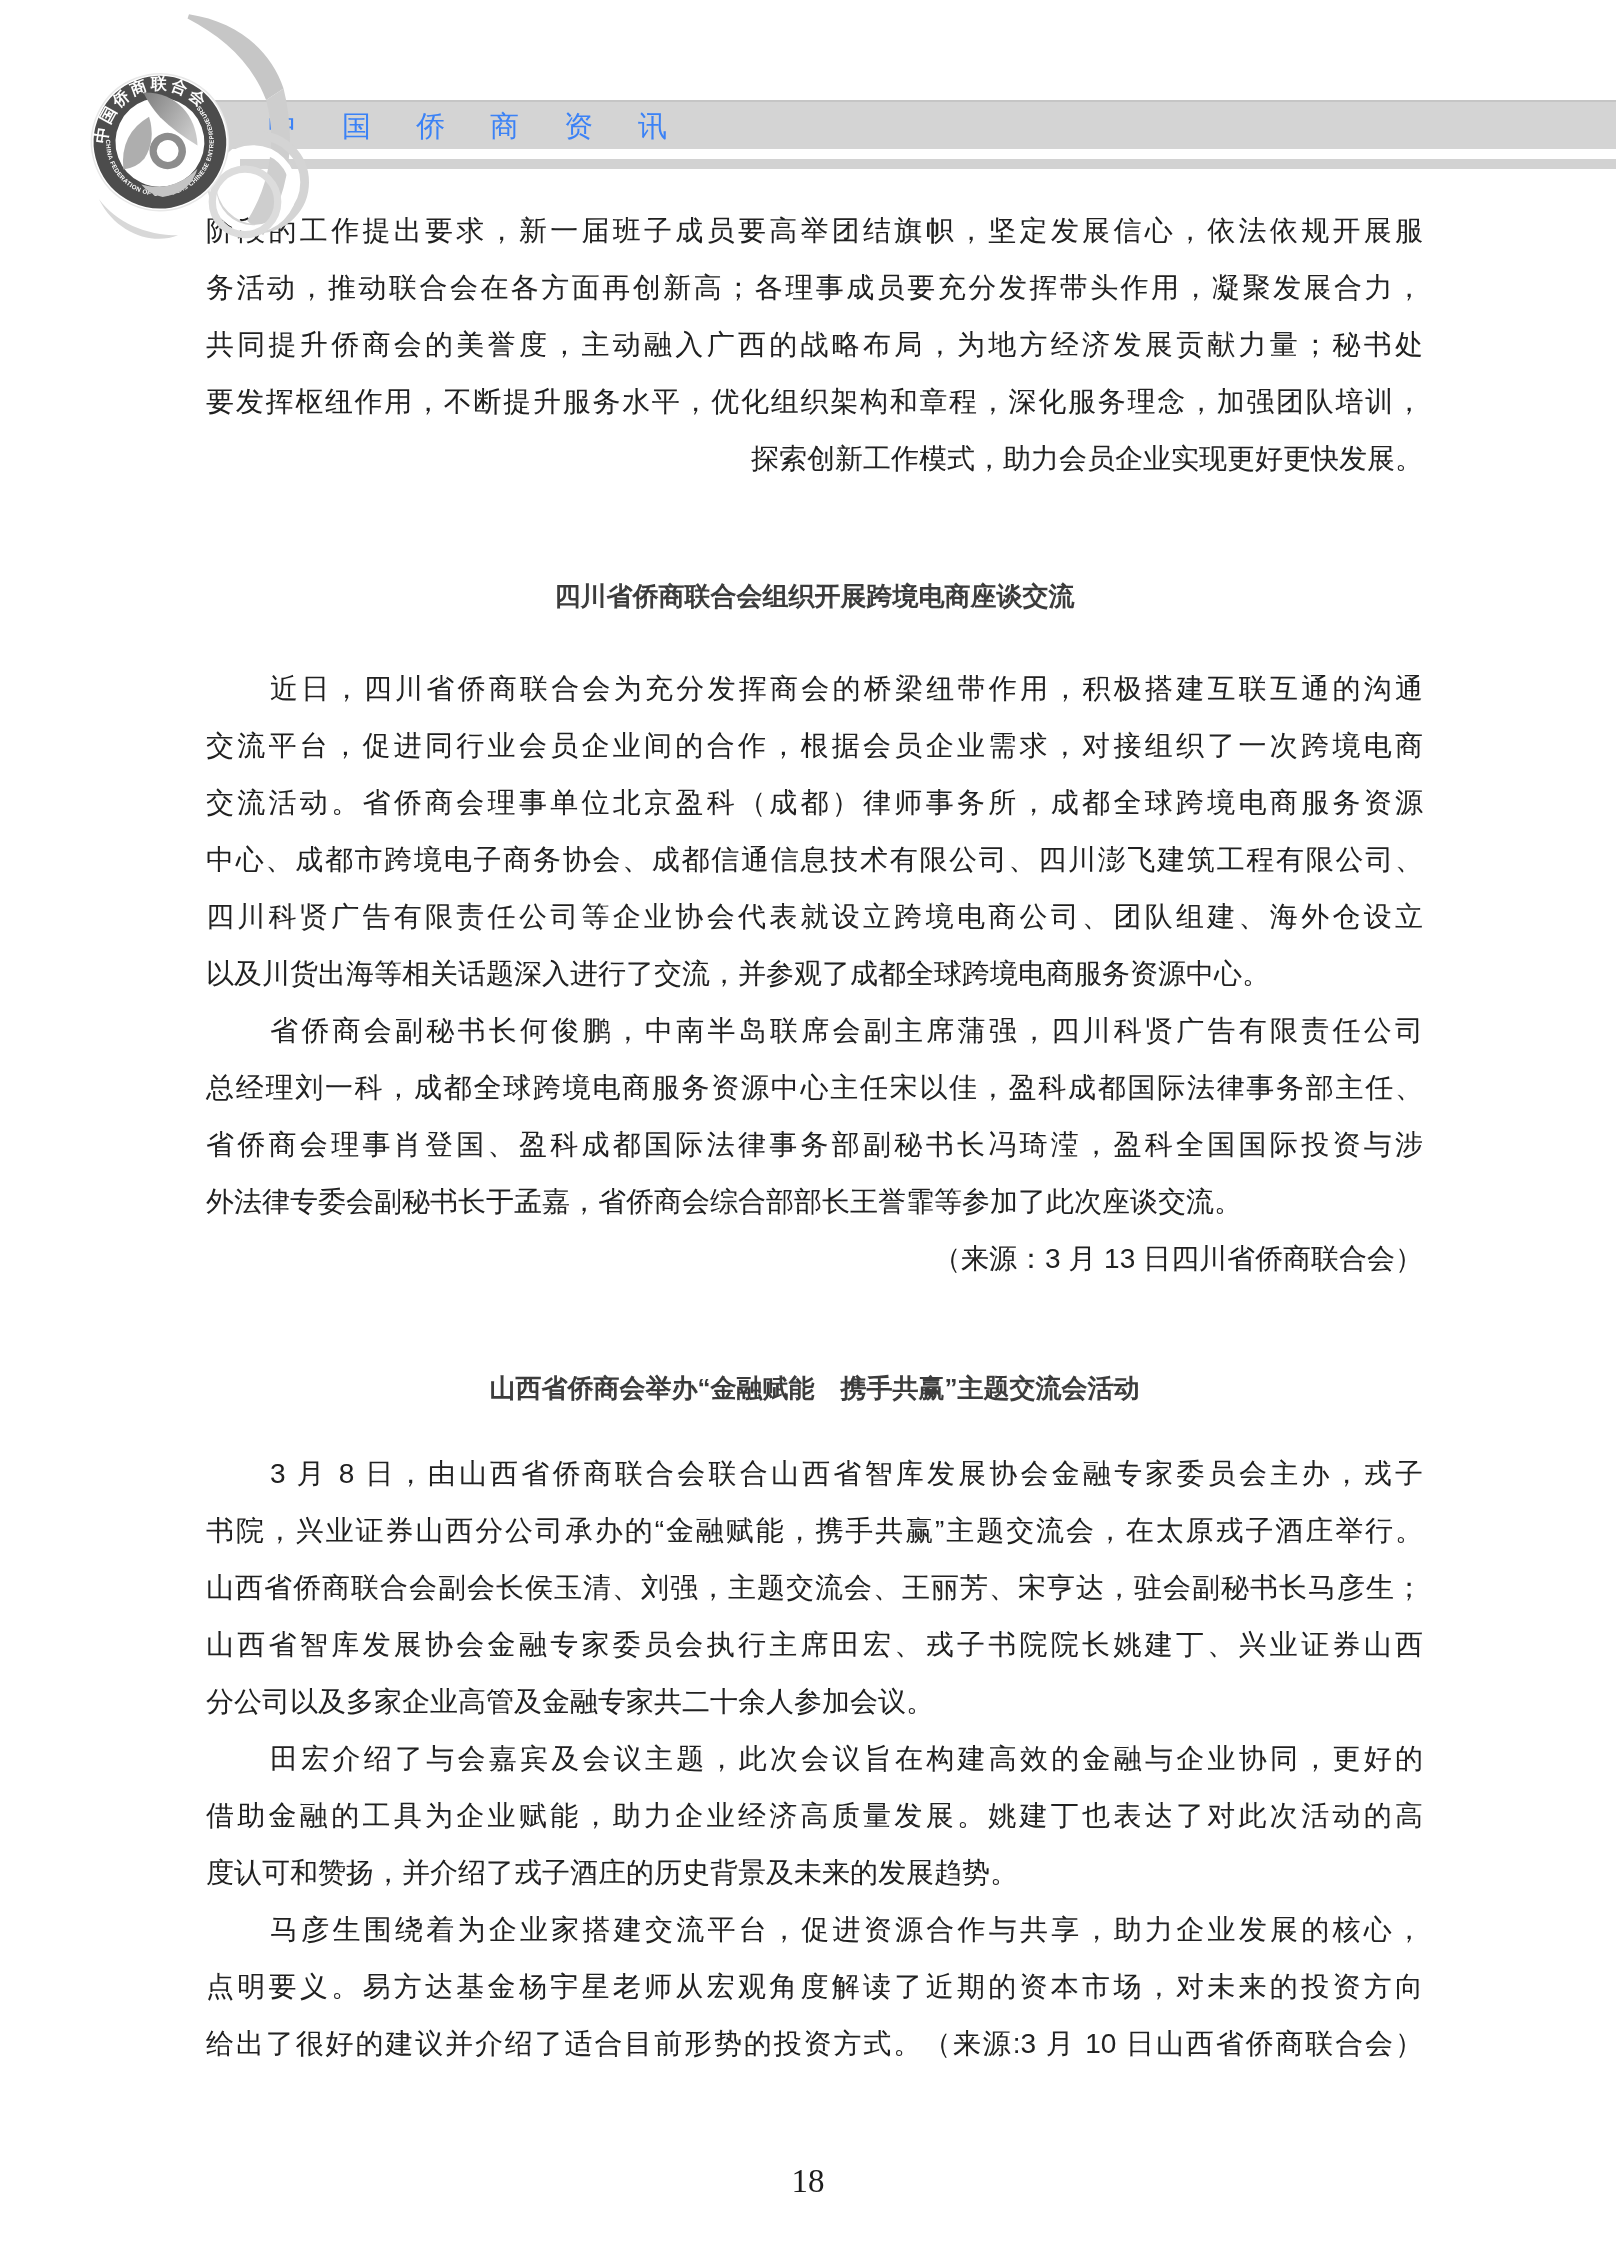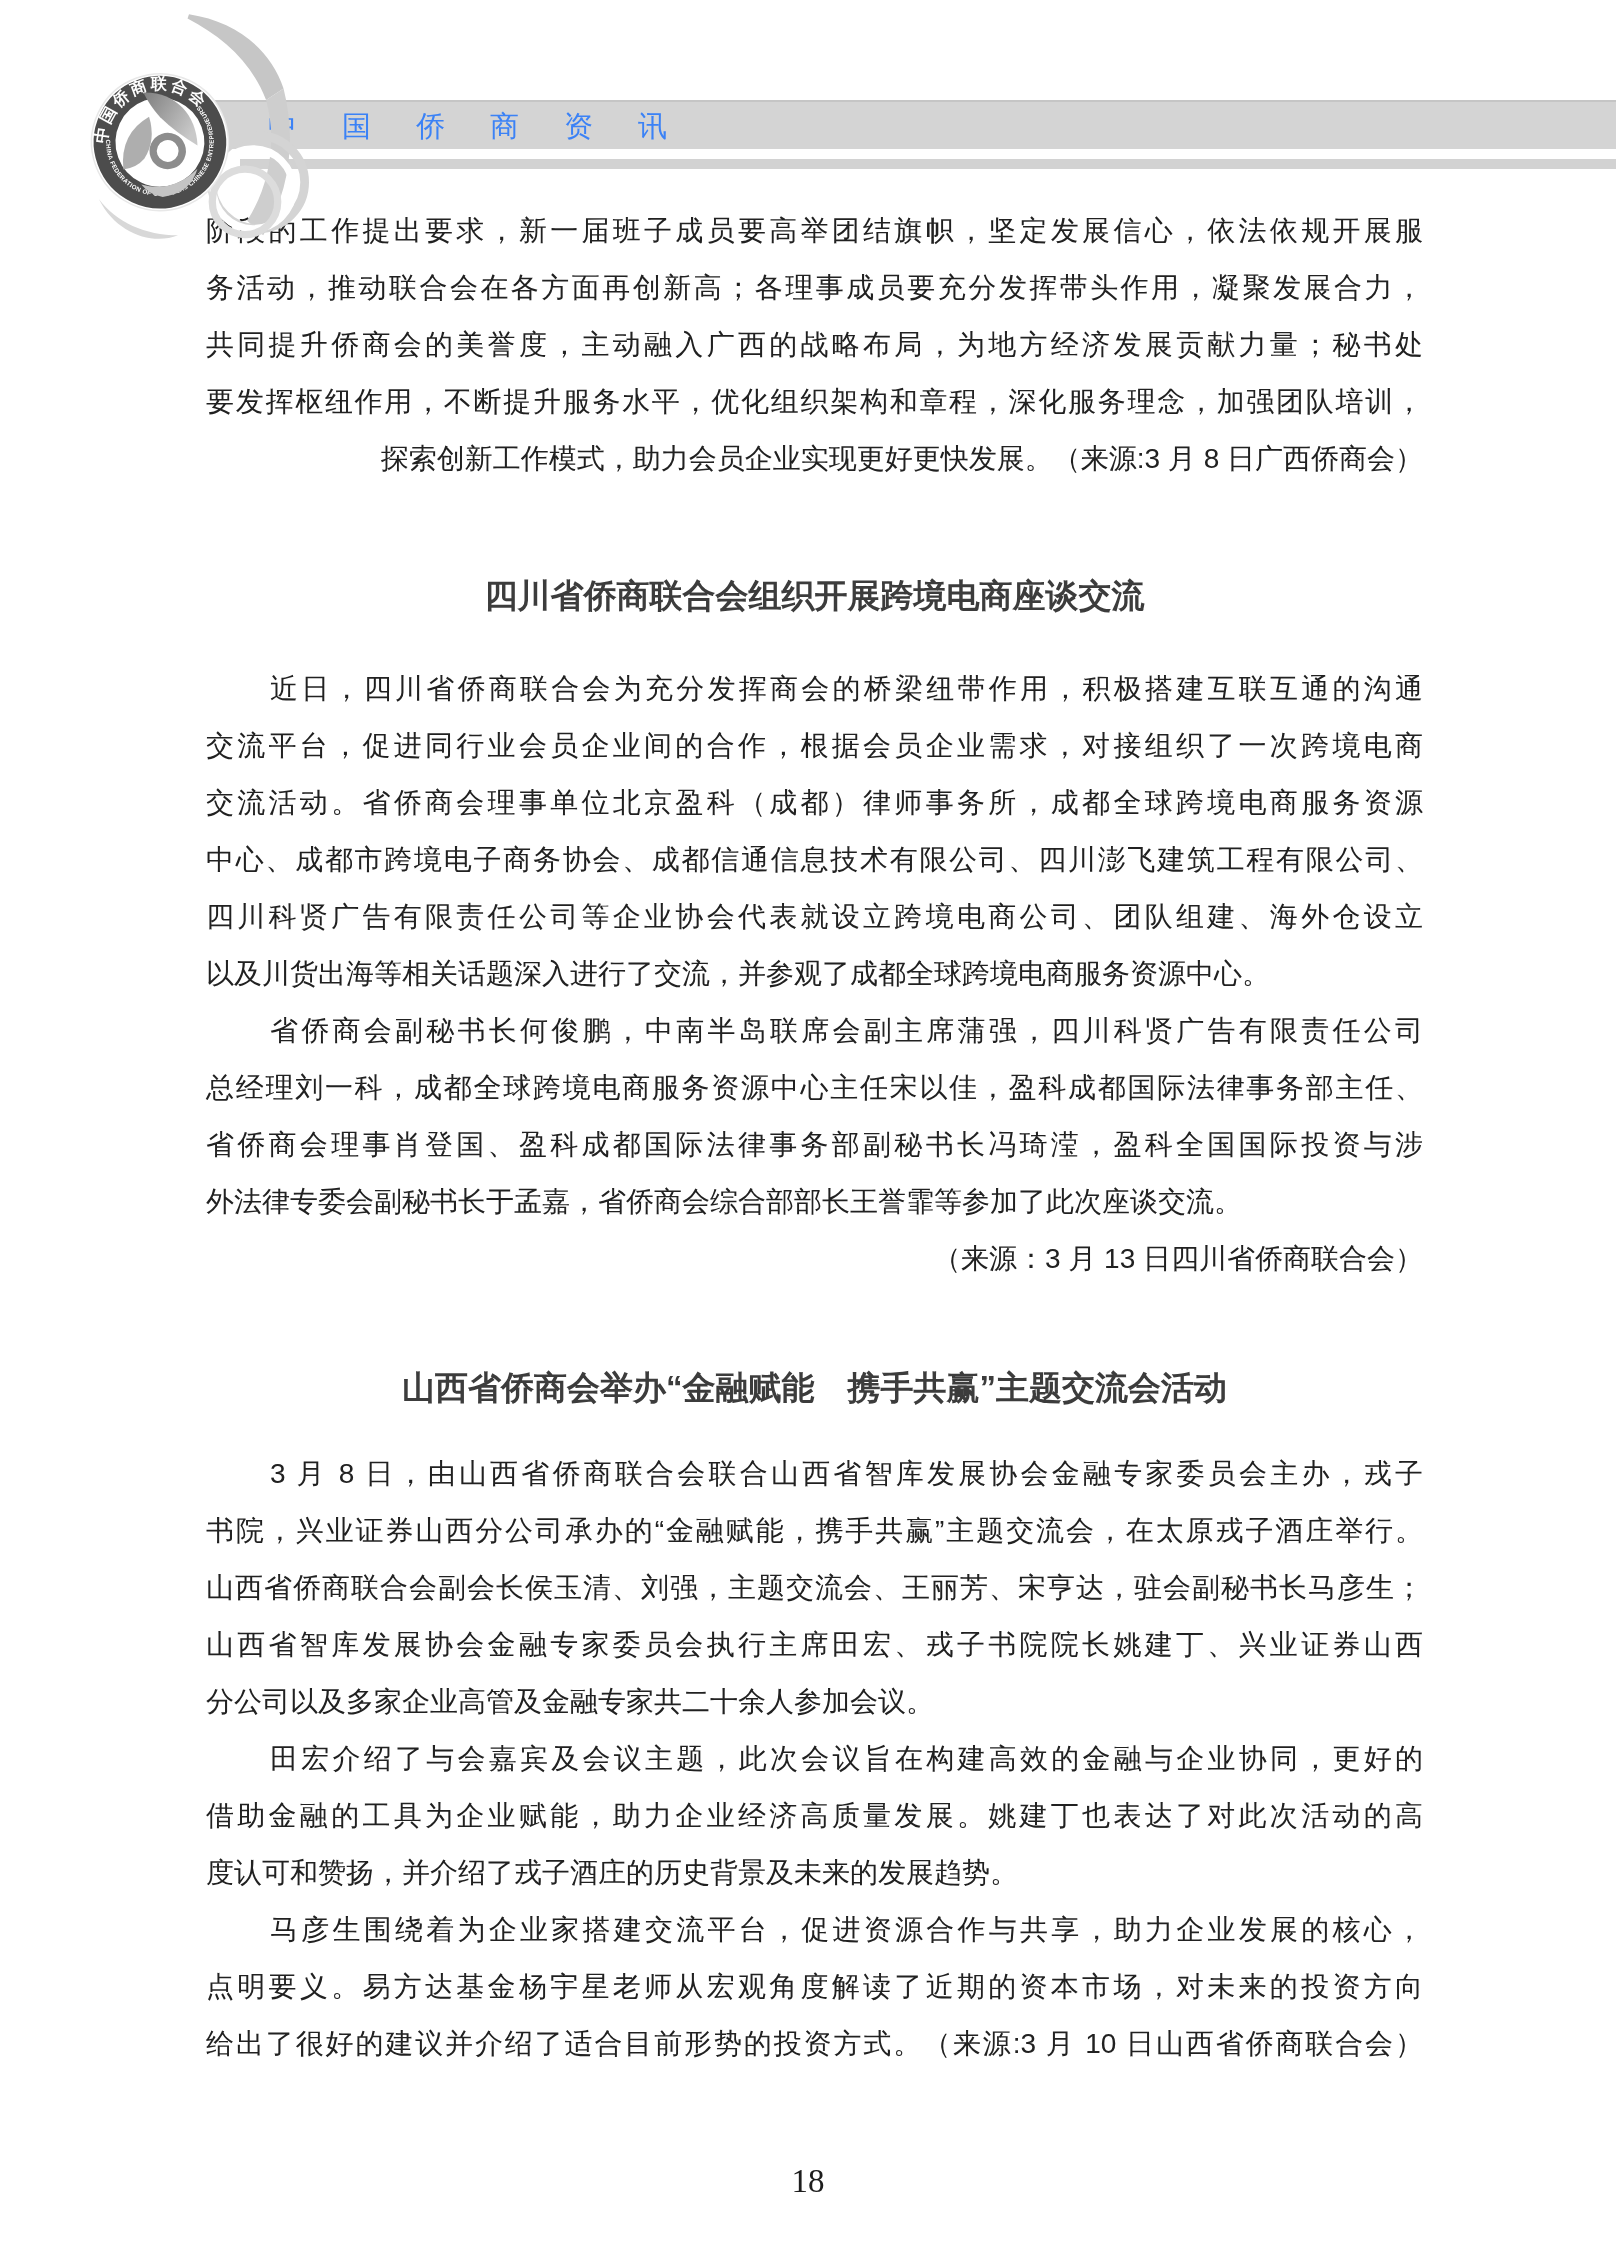--- a/index.html
+++ b/index.html
@@ -31,21 +31,21 @@
     position:absolute; left:206px; top:202px; width:1217px;
     font-size:28px; line-height:57px; color:#212121;
   }
   .ln { width:100%; }
   .j { text-align:justify; text-align-last:justify; }
   .ind { text-indent:64px; }
   .split { display:flex; justify-content:flex-end; }
   .right { text-align:right; }
   .sec-title {
     margin:0; text-align:center; font-weight:bold; color:#3c3c3c;
-    font-size:33px; line-height:62px;
+    font-size:26px; line-height:62px;
   }
   .mt-h1 { margin-top:78px; }
   .mt-p1 { margin-top:33px; }
   .mt-h2 { margin-top:70px; }
   .mt-p2 { margin-top:25.5px; }
   .page-number {
     position:absolute; top:2159px; left:0; width:1616px;
     text-align:center; font-family:"Liberation Serif", serif;
     font-size:33px; color:#1d1d1d; line-height:44px;
   }
@@ -99,21 +99,20 @@
 
 <main class="content">
 
   <div>
     <div class="ln j">阶段的工作提出要求，新一届班子成员要高举团结旗帜，坚定发展信心，依法依规开展服</div>
     <div class="ln j">务活动，推动联合会在各方面再创新高；各理事成员要充分发挥带头作用，凝聚发展合力，</div>
     <div class="ln j">共同提升侨商会的美誉度，主动融入广西的战略布局，为地方经济发展贡献力量；秘书处</div>
     <div class="ln j">要发挥枢纽作用，不断提升服务水平，优化组织架构和章程，深化服务理念，加强团队培训，</div>
     <div class="ln split">
       <span>探索创新工作模式，助力会员企业实现更好更快发展。</span>
-      <span>（来源:3 月 8 日广西侨商会）</span>
     </div>
   </div>
 
   <h2 class="sec-title mt-h1">四川省侨商联合会组织开展跨境电商座谈交流</h2>
 
   <div class="mt-p1">
     <div class="ln j ind">近日，四川省侨商联合会为充分发挥商会的桥梁纽带作用，积极搭建互联互通的沟通</div>
     <div class="ln j">交流平台，促进同行业会员企业间的合作，根据会员企业需求，对接组织了一次跨境电商</div>
     <div class="ln j">交流活动。省侨商会理事单位北京盈科（成都）律师事务所，成都全球跨境电商服务资源</div>
     <div class="ln j">中心、成都市跨境电子商务协会、成都信通信息技术有限公司、四川澎飞建筑工程有限公司、</div>

